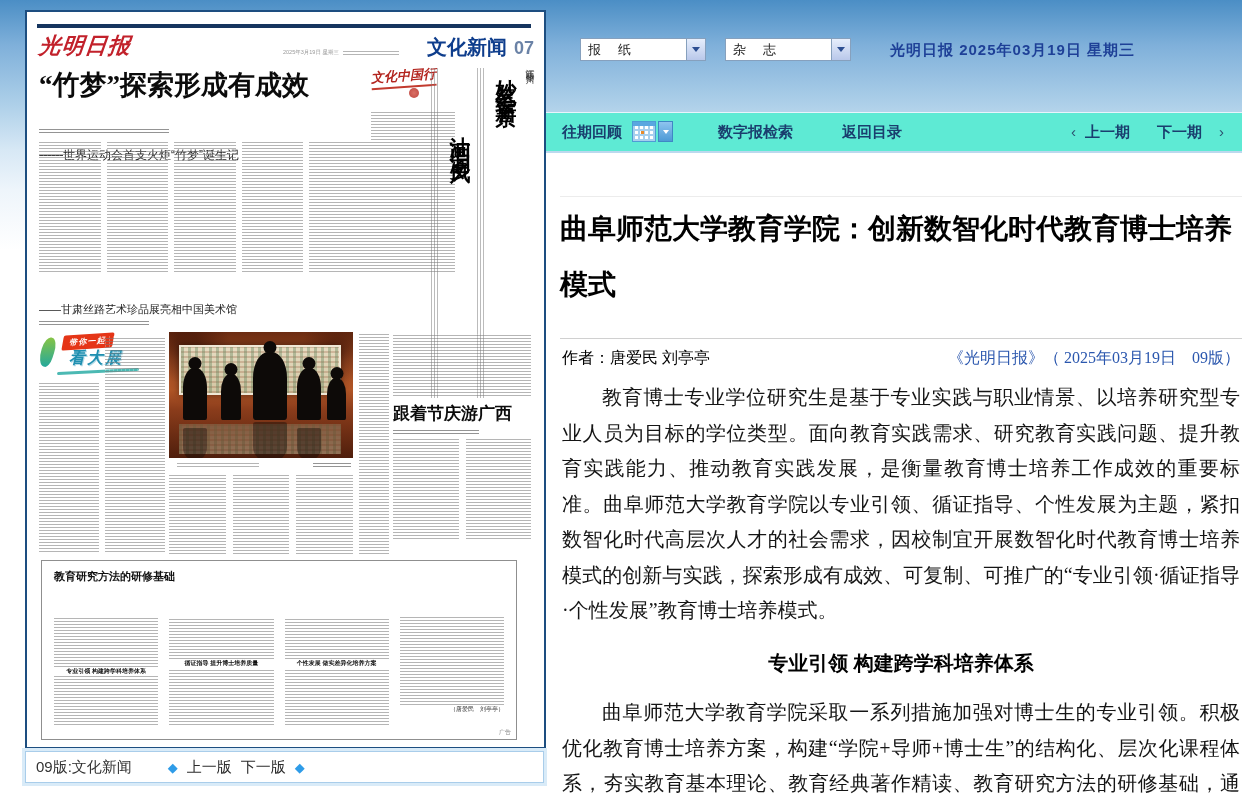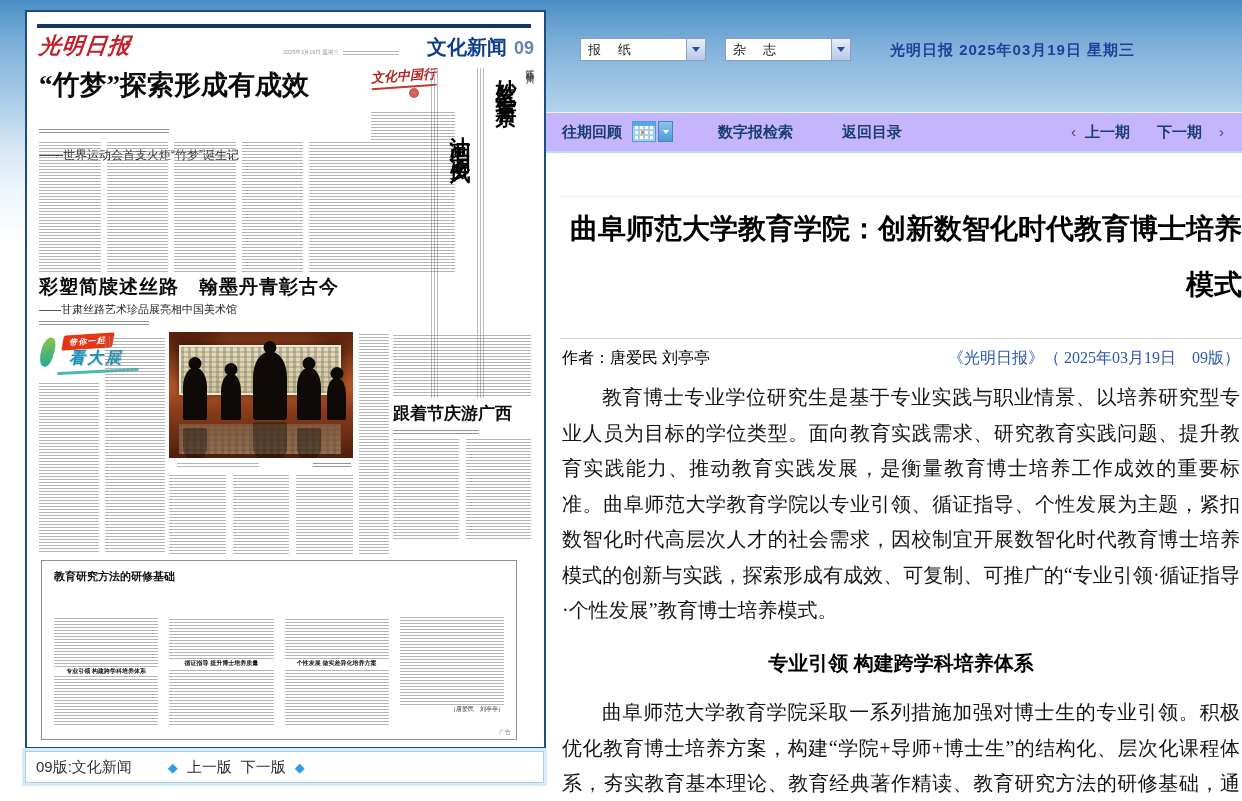--- a/index.html
+++ b/index.html
@@ -94,36 +94,36 @@
   .pg{font-size:15px;color:#2b2b2b;}
   .sp18{width:18px;}
   
   .article-bg{left:546px;top:151px;width:696px;height:650px;background:#fff;}
   .sel{top:38px;width:126px;height:23px;background:#fff;border:1px solid #86a0bd;display:flex;align-items:center;box-sizing:border-box;}
   .sel .val{flex:1;font-size:13px;color:#222;padding-left:7px;letter-spacing:2px;}
   .sel .arr{width:18px;height:100%;border-left:1px solid #86a0bd;background:linear-gradient(#e6eefc,#b9c8ea);
      display:flex;align-items:center;justify-content:center;}
   .tri{width:0;height:0;border-left:4px solid transparent;border-right:4px solid transparent;border-top:5px solid #2d4f92;}
   .hdate{left:856px;top:41px;font-size:15px;font-weight:bold;color:#1e4097;letter-spacing:1px;margin-left:34px;}
-  .navrow{left:546px;top:112px;width:696px;height:38px;background:#c4b5fd;
+  .navrow{left:546px;top:112px;width:696px;height:38px;background:#5eead4;
      border-top:1px solid #e9f4fc;border-bottom:2px solid #bcd9ee;box-sizing:content-box;}
   .nav-item{position:absolute;top:10px;font-size:15px;font-weight:bold;color:#1a3e6e;cursor:pointer;}
   .chev{font-weight:normal;color:#2c4f6e;}
   .calgrp{position:absolute;left:86px;top:8px;display:flex;}
   .cal{width:22px;height:19px;background:
        linear-gradient(#5aa7e0 0 4px,rgba(0,0,0,0) 4px),
        repeating-linear-gradient(90deg,#a6cfee 0 2px,transparent 2px 5px),
        repeating-linear-gradient(0deg,#a6cfee 0 2px,transparent 2px 5px),#fff;
      border:1px solid #4e9cd5;position:relative;}
   .cal::after{content:"";position:absolute;left:8px;top:9px;width:3px;height:3px;background:#e98a2b;}
   .caldrop{width:13px;height:19px;margin-left:2px;border:1px solid #3f87c4;
      background:linear-gradient(#8ec4ef,#4d9ad6);display:flex;align-items:center;justify-content:center;}
   .caldrop .tri{border-top-color:#fff;border-left-width:3px;border-right-width:3px;border-top-width:4px;}
   .faintline{left:560px;top:196px;width:682px;height:0;border-top:1px solid #ececec;}
-  .art-title{left:560px;top:201px;width:682px;text-align:right;font-size:28px;font-weight:bold;color:#000;line-height:56px;}
+  .art-title{left:560px;top:201px;width:682px;text-align:left;font-size:28px;font-weight:bold;color:#000;line-height:56px;}
   .art-rule{left:560px;top:338px;width:682px;height:0;border-top:1px solid #d0d0d0;}
   .art-meta{left:560px;top:348px;width:678px;display:flex;justify-content:space-between;
      font-family:"Liberation Serif",serif;font-size:16px;padding:0 2px;text-align:center;}
   .art-author{color:#000;}
   .art-source{color:#2b57ae;}
   .art-body{left:562px;top:380px;width:678px;font-family:"Liberation Serif",serif;font-size:20px;
      line-height:35.5px;color:#151515;text-align:justify;}
   .art-body p{margin:0;text-indent:2em;}
   .art-h2{text-align:center;font-weight:bold;font-size:20px;margin:17px 0 14px;color:#000;font-family:"Liberation Sans",sans-serif;}
 </style>
@@ -134,21 +134,21 @@
 
 <div class="paper">
   <div class="abs np-topbar"></div>
   <div class="abs np-masthead">光明日报</div>
   <div class="abs np-headinfo">
     <span>2025年3月19日 星期三</span>
     <span class="tx" style="width:56px;height:4px;display:inline-block"></span>
   </div>
   <div class="abs np-sect">
     <span class="np-sect-name">文化新闻</span>
-    <span class="np-sect-page">09</span>
+    <span class="np-sect-page">07</span>
   </div>
 
   <div class="abs np-h1">“竹梦”探索形成有成效</div>
   <div class="abs np-h1sub">——世界运动会首支火炬“竹梦”诞生记</div>
   <div class="abs tx dark" style="left:12px;top:116px;width:130px;height:5px"></div>
   <div class="abs np-cols">
     <div class="tx"></div>
     <div class="tx"></div>
     <div class="tx"></div>
     <div class="tx"></div>
@@ -162,21 +162,20 @@
   <div class="abs tx" style="left:344px;top:100px;width:84px;height:160px"></div>
 
   <div class="abs vblock">
     <div class="v-kicker">江西黎川：</div>
     <div class="v-big">妙笔绘新景</div>
     <div class="vtx"></div>
     <div class="v-big v-big2">油画润乡风</div>
     <div class="vtx"></div>
   </div>
 
-  <div class="abs np-h2">彩塑简牍述丝路　翰墨丹青彰古今</div>
   <div class="abs np-h2sub">——甘肃丝路艺术珍品展亮相中国美术馆</div>
   <div class="abs tx dark" style="left:12px;top:308px;width:110px;height:5px"></div>
 
   <div class="abs expo">
     <span class="expo-brush"></span>
     <span class="expo-ribbon">带你一起</span>
     <span class="expo-big">看大展</span>
     <span class="expo-swoosh"></span>
   </div>
   <div class="abs tx" style="left:12px;top:370px;width:60px;height:170px"></div>

